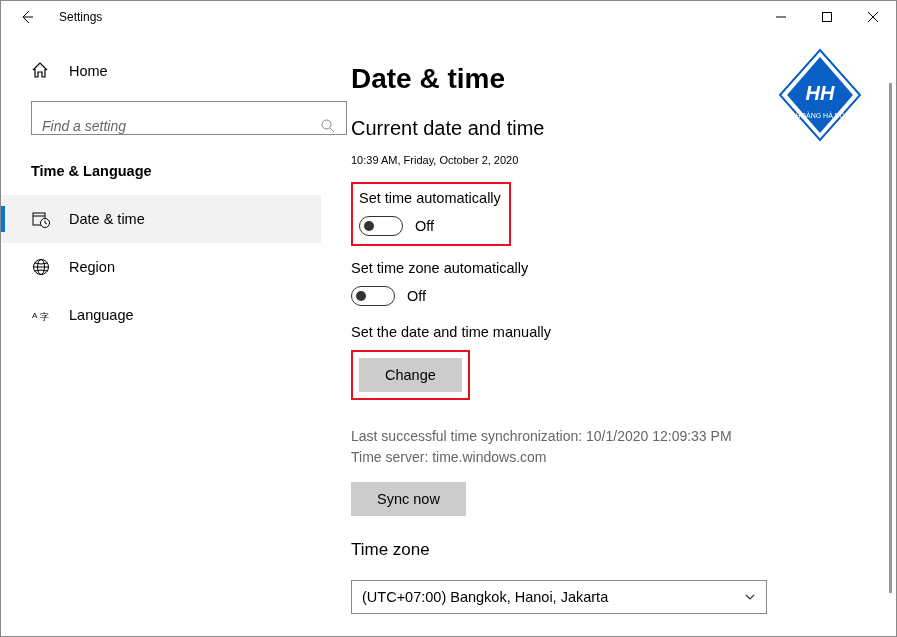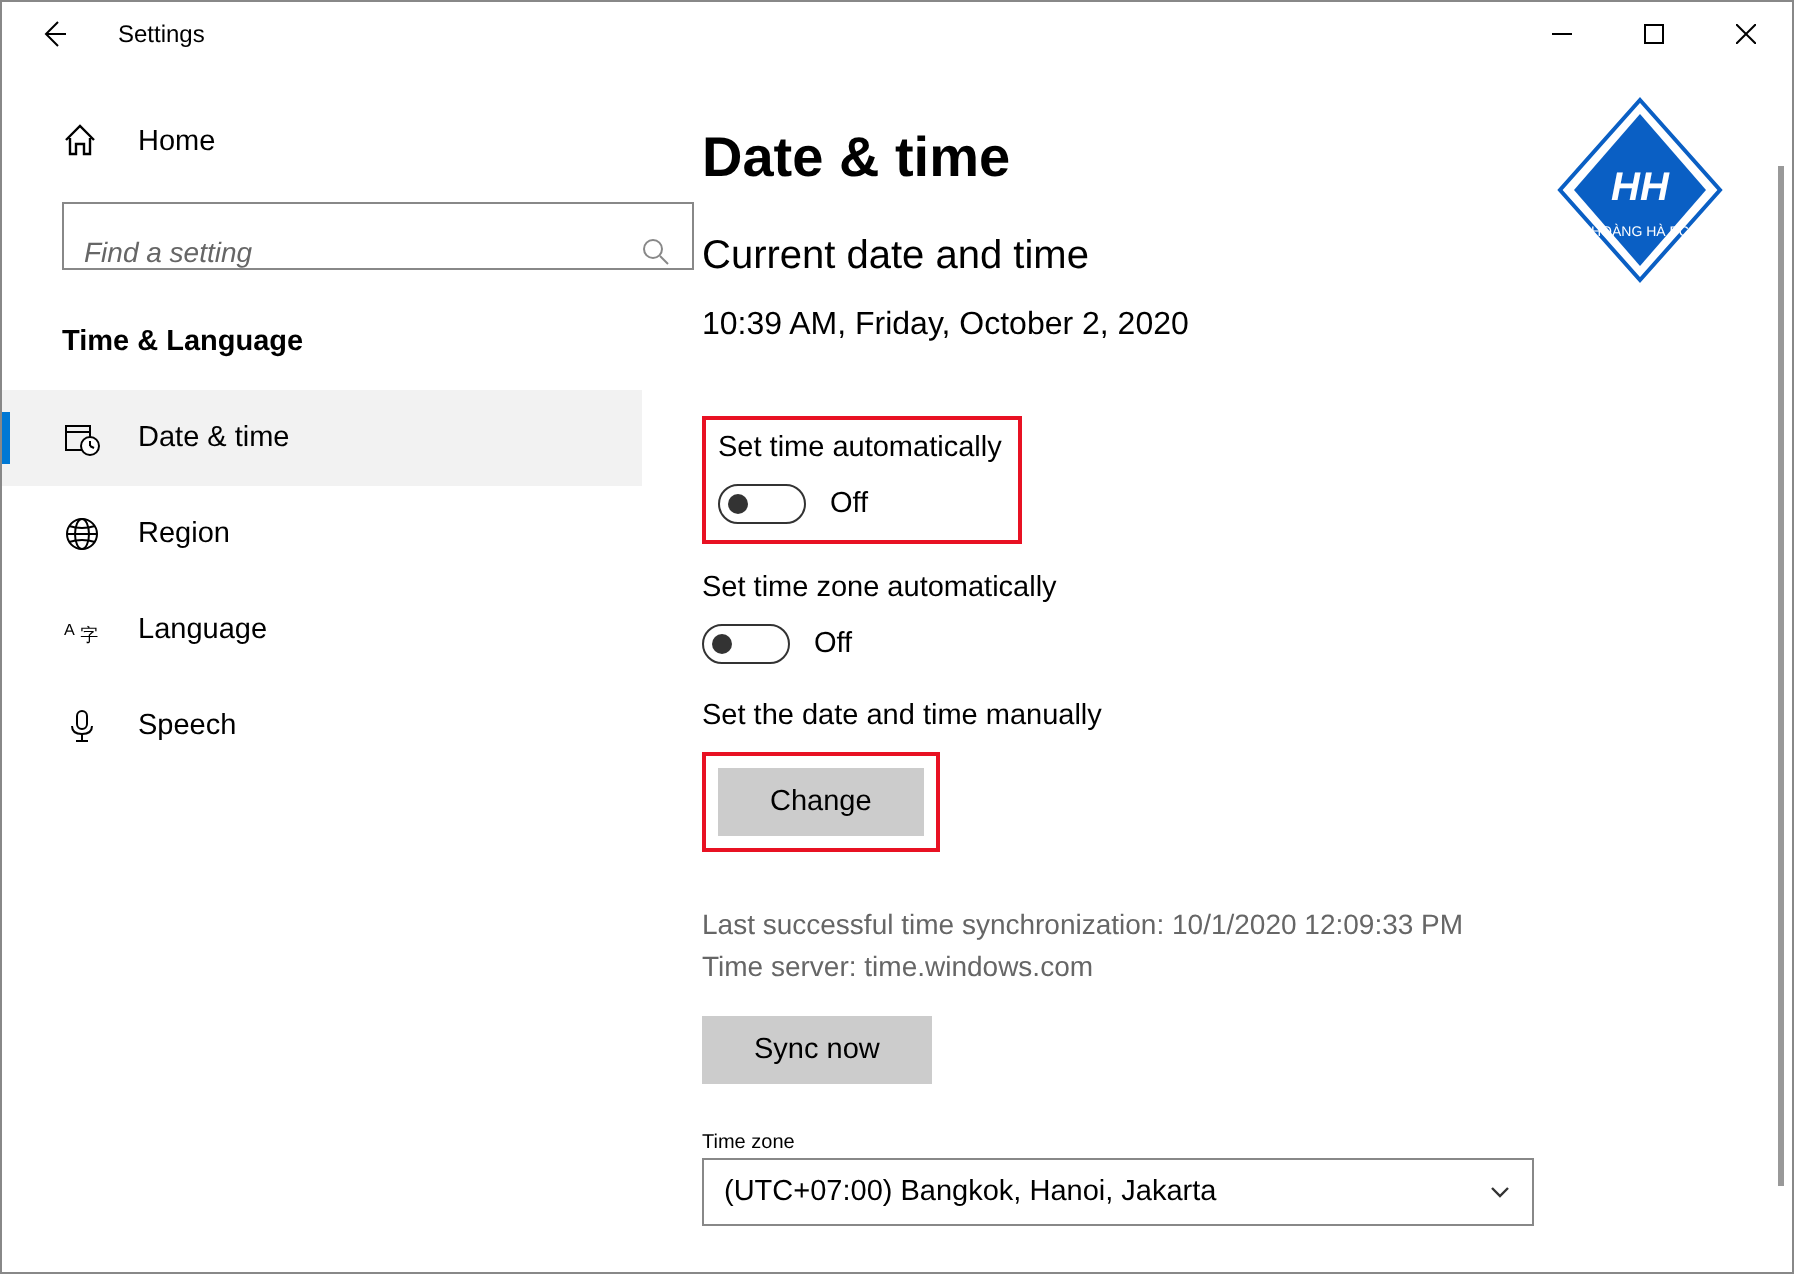--- a/index.html
+++ b/index.html
@@ -164,22 +164,22 @@
       margin-bottom: 22px;
     }
     
     .main h2 {
       font-size: 20px;
       font-weight: 400;
       margin-bottom: 14px;
     }
     
     .datetime-display {
-      font-size: 16px;
-      margin-bottom: 36px;
+      font-size: 11px;
+      margin-bottom: 16px;
     }
     
     .setting-label {
       font-size: 14.5px;
       margin-bottom: 10px;
     }
     
     .toggle-row {
       display: flex;
       align-items: center;
@@ -243,22 +243,22 @@
       margin-bottom: 10px;
     }
     
     .sync-info {
       font-size: 14px;
       color: #666;
       line-height: 1.5;
     }
     
     .tz-label {
-      font-size: 10px;
-      margin-bottom: 2px;
+      font-size: 17px;
+      margin-bottom: 20px;
     }
     
     .tz-select {
       width: 416px;
       height: 34px;
       border: 1px solid #888;
       display: flex;
       align-items: center;
       justify-content: space-between;
       padding: 0 10px;
@@ -369,31 +369,20 @@
     <div class="nav-item">
       <div class="icon">
         <svg width="18" height="18" viewBox="0 0 20 18">
             <text x="0" y="12" font-size="9" font-family="sans-serif">A</text>
             <text x="9" y="15" font-size="10" font-family="sans-serif">字</text>
           </svg>
       </div>
       <span>Language</span>
     </div>
 
-    <div class="nav-item">
-      <div class="icon">
-        <svg width="18" height="18" viewBox="0 0 18 18">
-            <rect x="6.5" y="1.5" width="5" height="9" rx="2.5" stroke="#000" stroke-width="1" fill="none"></rect>
-            <path d="M4 9 Q4 13 9 13 Q14 13 14 9" stroke="#000" stroke-width="1" fill="none"></path>
-            <line x1="9" y1="13" x2="9" y2="16.5" stroke="#000" stroke-width="1"></line>
-            <line x1="6" y1="16.5" x2="12" y2="16.5" stroke="#000" stroke-width="1"></line>
-          </svg>
-      </div>
-      <span>Speech</span>
-    </div>
   </div>
 
   <div class="main">
     <div class="logo">
       <svg width="100" height="100" viewBox="0 0 100 100">
         <polygon points="50,5 90,50 50,95 10,50" fill="#fff" stroke="#0a5fc4" stroke-width="2"></polygon>
         <polygon points="50,12 83,50 50,88 17,50" fill="#0a5fc4"></polygon>
         <text x="50" y="55" text-anchor="middle" font-size="20" font-weight="bold" fill="#fff" font-style="italic">HH</text>
         <text x="50" y="73" text-anchor="middle" font-size="7" fill="#fff">HOÀNG HÀ PC</text>
       </svg>

